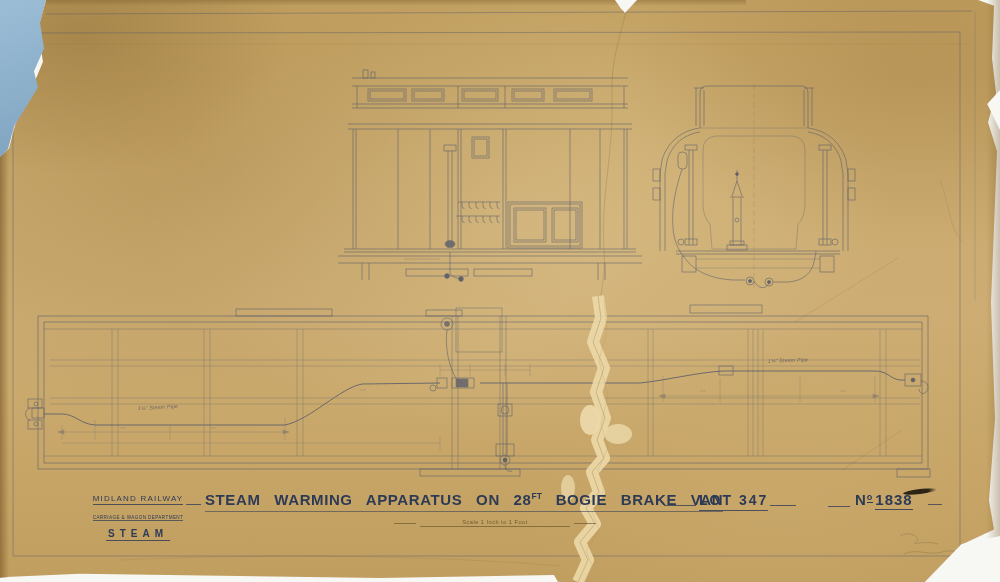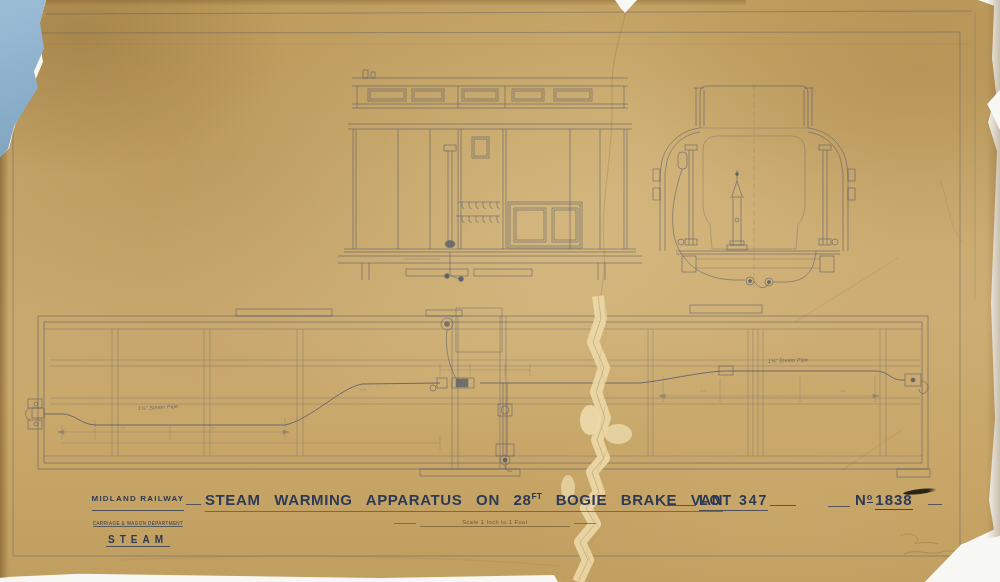--- a/index.html
+++ b/index.html
@@ -28,21 +28,21 @@
   #tear-right1{left:984px;top:90px;width:16px;height:40px;clip-path:polygon(100% 0,20% 35%,100% 100%);}
   #corner-br{left:920px;top:532px;width:80px;height:50px;clip-path:polygon(52% 24%,100% 8%,100% 100%,6% 100%);}
   #bottom-sliver{left:0;top:572px;width:565px;height:10px;clip-path:polygon(0 60%,30% 45%,70% 70%,100% 100%,0 100%);}
   
   #linework{position:absolute;left:0;top:0;z-index:4;}
   #tearband{position:absolute;left:0;top:0;z-index:5;pointer-events:none;}
   
   .ink{color:#2d3a56;}
   #titleblock{position:absolute;left:0;top:0;width:1000px;height:582px;z-index:6;pointer-events:none;}
   #mr-block{position:absolute;left:82px;top:487px;width:112px;text-align:center;}
-  #mr-company{font-size:8px;font-weight:bold;letter-spacing:1.2px;border-bottom:1px solid rgba(45,58,86,.8);display:inline-block;padding-bottom:7px;}
+  #mr-company{font-size:8px;font-weight:normal;letter-spacing:1.2px;border-bottom:1px solid rgba(45,58,86,.8);display:inline-block;padding-bottom:1px;}
   #mr-dept{font-size:4.6px;letter-spacing:.4px;margin-top:1px;border-bottom:.8px solid rgba(45,58,86,.7);display:inline-block;}
   #mr-derby{font-size:10px;font-weight:bold;letter-spacing:5px;margin-top:2px;border-bottom:1px solid rgba(45,58,86,.8);display:inline-block;padding:0 2px 1px 2px;}
   #main-title{position:absolute;left:205px;top:491px;font-size:15px;font-weight:bold;letter-spacing:.6px;word-spacing:9px;white-space:nowrap;border-bottom:.9px solid rgba(45,58,86,.55);padding-bottom:3px;}
   #main-title sup{font-size:8.5px;letter-spacing:0;vertical-align:6px;text-align:right;}
   #lot{position:absolute;left:699px;top:492px;font-size:14px;font-weight:bold;letter-spacing:2px;border-bottom:1px solid rgba(45,58,86,.8);padding-bottom:2px;}
   #drgno{position:absolute;left:855px;top:491px;font-size:15px;font-weight:bold;letter-spacing:1px;}
   #drgno .no-sup{font-size:9px;vertical-align:5px;border-bottom:1px solid #2d3a56;}
   #drgno .no-num{border-bottom:1px solid rgba(45,58,86,.85);padding-bottom:1px;margin-left:2px;text-align:center;}
   .title-dash{position:absolute;height:1.2px;background:rgba(45,58,86,.75);}
   #dash1{left:186px;top:504px;width:15px;}

